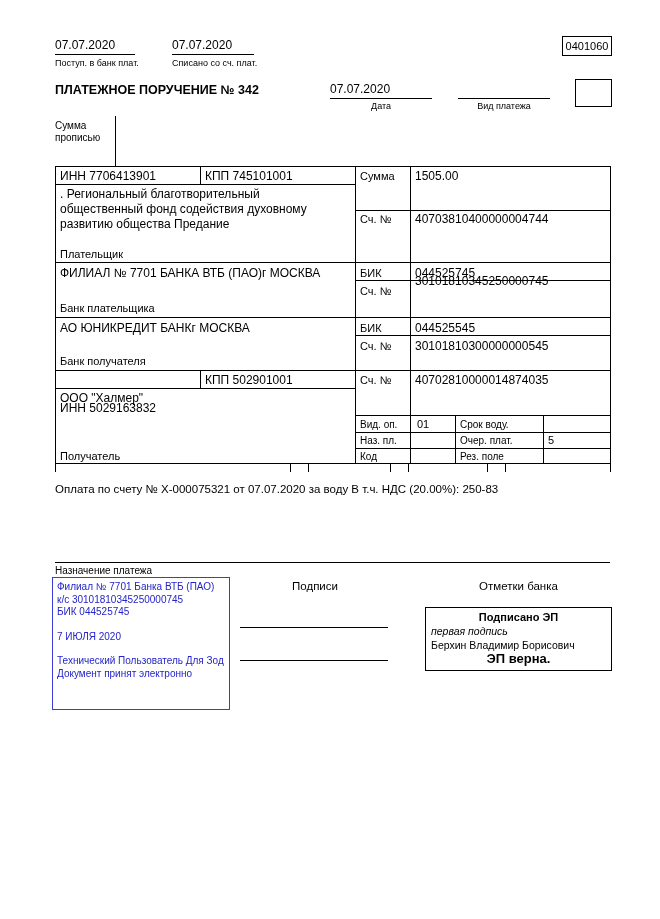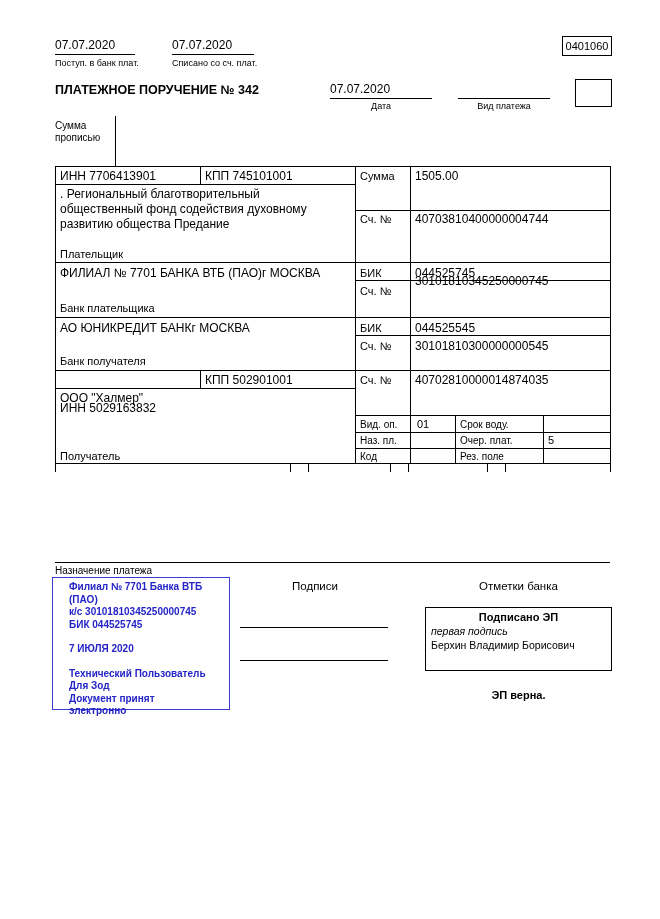--- a/index.html
+++ b/index.html
@@ -17,21 +17,21 @@
   .s10 { font-size:10px; }
   .s11 { font-size:11px; }
   .s115{ font-size:11.5px; }
   .b   { font-weight:bold; }
   .ctr { text-align:center; }
   .uline { border-bottom:1px solid #000; padding-bottom:2px; }
   .box { position:absolute; border:1px solid #000; }
   .stamp {
     position:absolute; left:52px; top:577px; width:178px; height:133px;
     border:1px solid #3b3bd6; color:#2424c8; font-size:10px;
-    padding:3px 16px; line-height:12.5px;font-weight:bold;
+    padding:3px 4px; line-height:12.5px;
   }
   .stamp .gap { height:12px; }
   .esign {
     position:absolute; left:425px; top:607px; width:187px; height:64px;
     border:1px solid #000; font-size:10.5px; padding:2px 5px; line-height:14px;
   }
   .name-wrap { line-height:15px; }
 </style>
 </head>
 <body>
@@ -118,20 +118,21 @@
   <div class="abs s10" style="left:360px;top:419px;">Вид. оп.</div>
   <div class="abs s11" style="left:417px;top:418px;">01</div>
   <div class="abs s10" style="left:460px;top:419px;">Срок воду.</div>
   <div class="abs s10" style="left:360px;top:435px;">Наз. пл.</div>
   <div class="abs s10" style="left:460px;top:435px;text-align:right;">Очер. плат.</div>
   <div class="abs s11" style="left:548px;top:434px;">5</div>
   <div class="abs s11" style="left:60px;top:450px;">Получатель</div>
   <div class="abs s10" style="left:360px;top:451px;">Код</div>
   <div class="abs s10" style="left:460px;top:451px;">Рез. поле</div>
 
+  <div class="abs s115" style="left:55px;top:483px;width:540px;">Оплата по счету № Х-000075321 от 07.07.2020 за воду В т.ч. НДС (20.00%): 250-83</div>
   <div class="hline" style="left:55px;top:562px;width:555px;"></div>
   <div class="abs s10" style="left:55px;top:565px;">Назначение платежа</div>
 
   <div class="stamp">
     <div>Филиал № 7701 Банка ВТБ (ПАО)</div>
     <div>к/с 30101810345250000745</div>
     <div>БИК 044525745</div>
     <div class="gap"></div>
     <div>7 ИЮЛЯ 2020</div>
     <div class="gap"></div>
@@ -141,16 +142,16 @@
 
   <div class="abs s115 ctr" style="left:240px;top:580px;width:150px;">Подписи</div>
   <div class="abs s115 ctr" style="left:425px;top:580px;width:187px;">Отметки банка</div>
   <div class="hline" style="left:240px;top:627px;width:148px;"></div>
   <div class="hline" style="left:240px;top:660px;width:148px;"></div>
 
   <div class="esign">
     <div class="b ctr" style="font-size:11px;">Подписано ЭП</div>
     <div style="font-style:italic;">первая подпись</div>
     <div>Берхин Владимир Борисович</div>
-    <div class="b ctr" style="font-size:11px;margin-top:36px;">ЭП верна.</div>
+    <div class="b ctr" style="font-size:13px;">ЭП верна.</div>
   </div>
 
 </div>
 
 </body></html>

